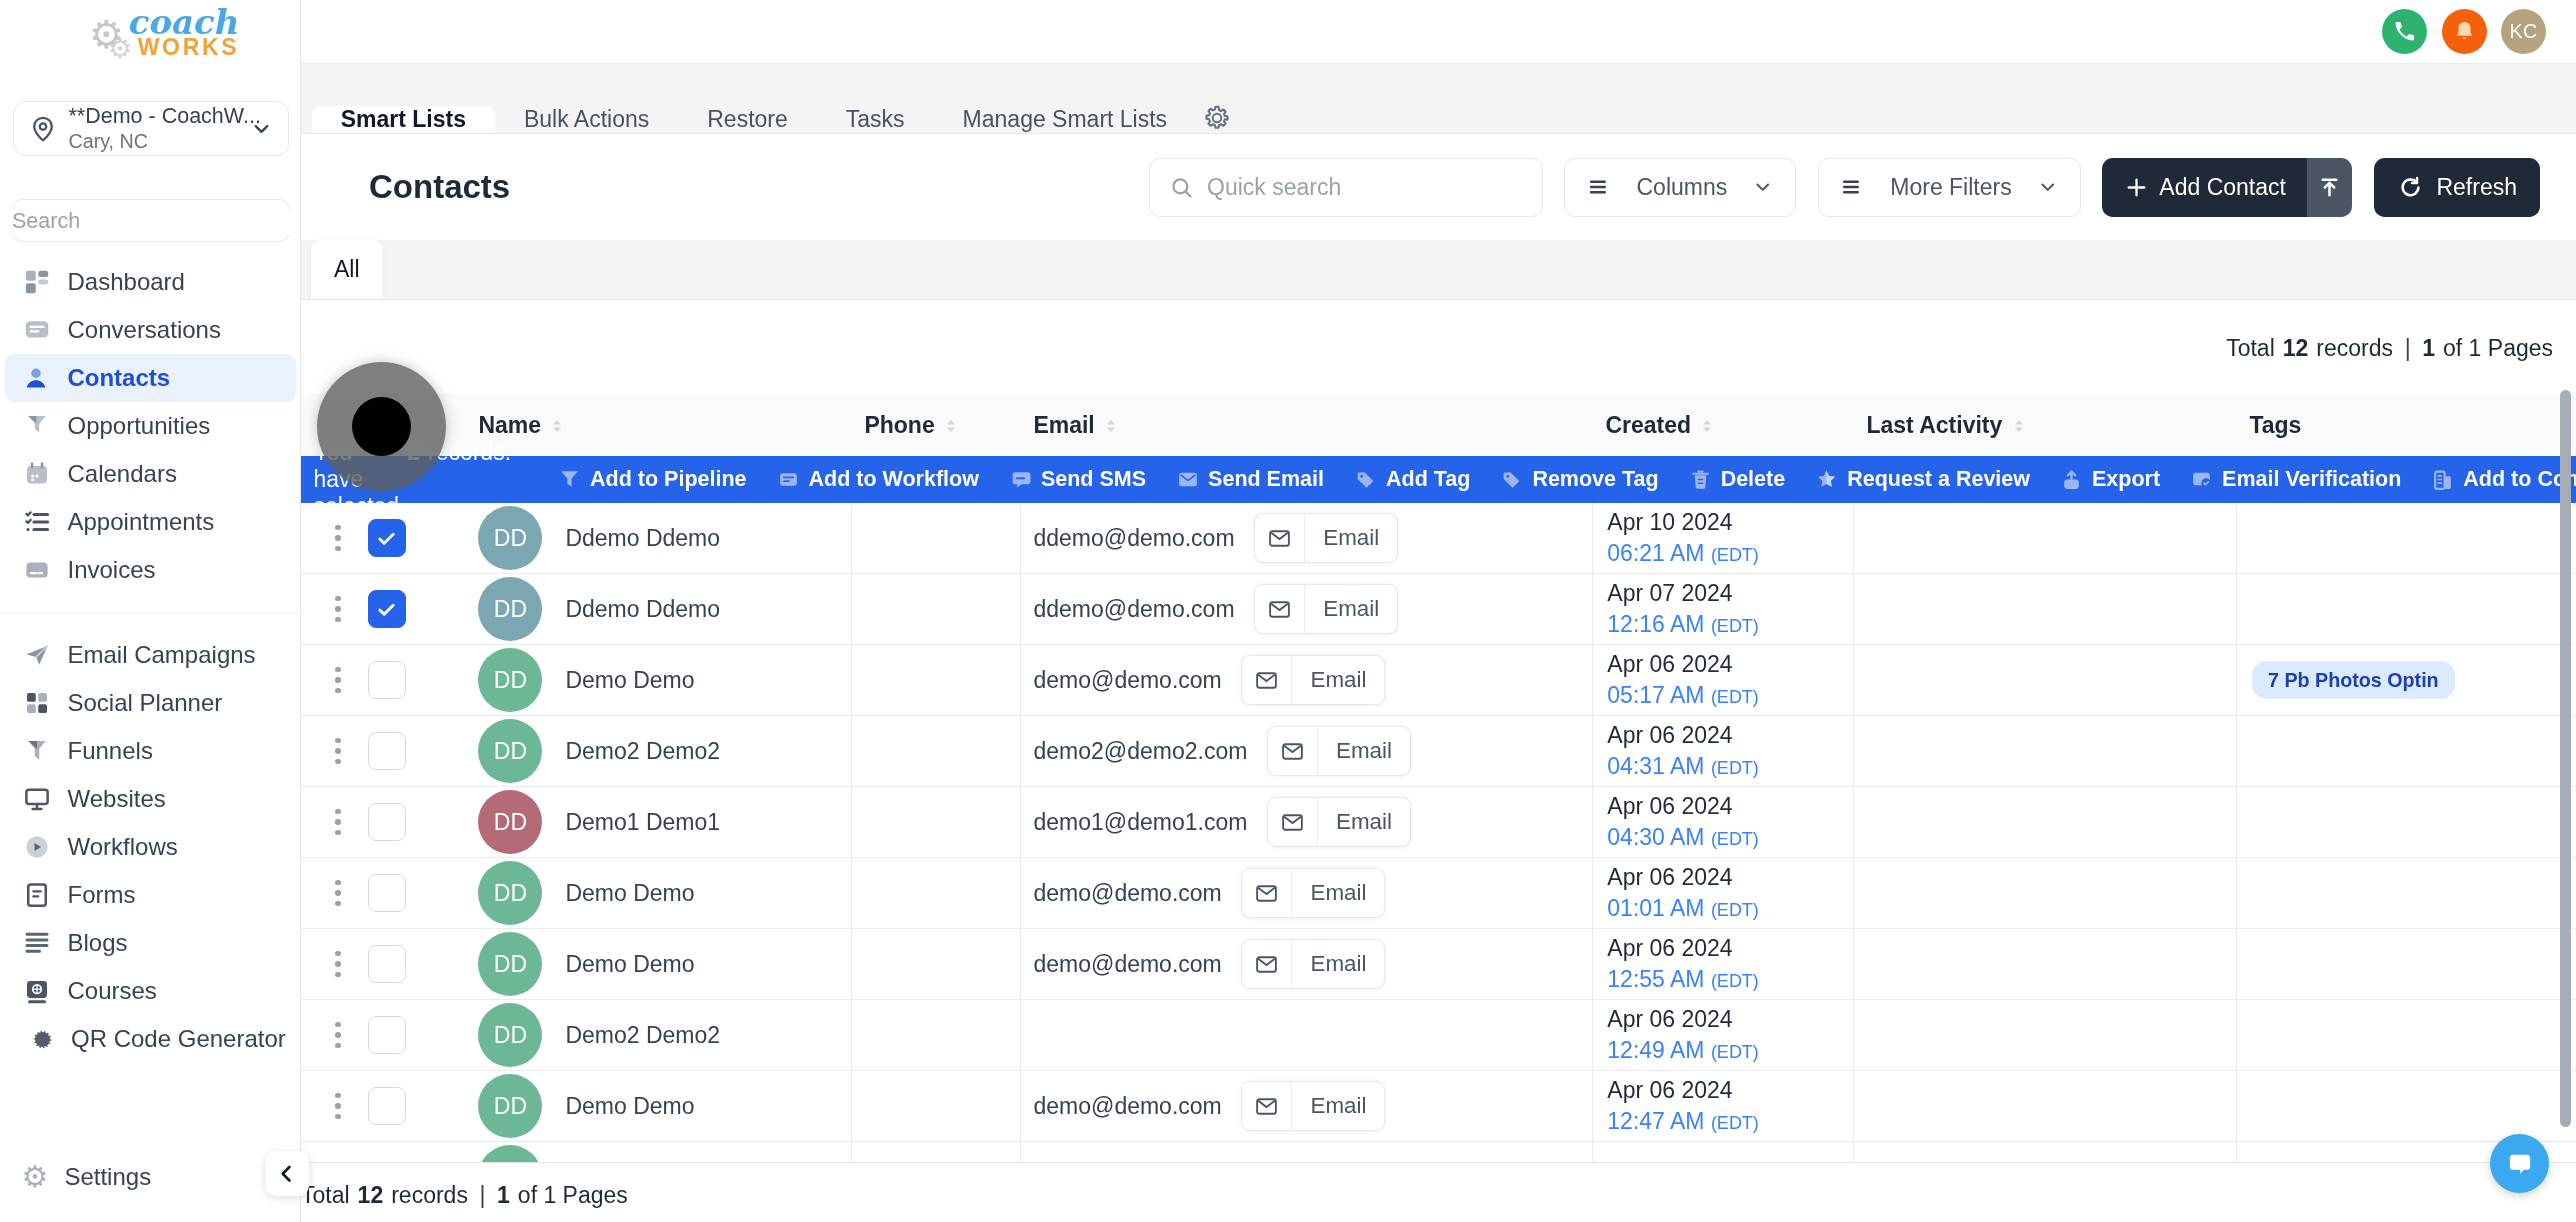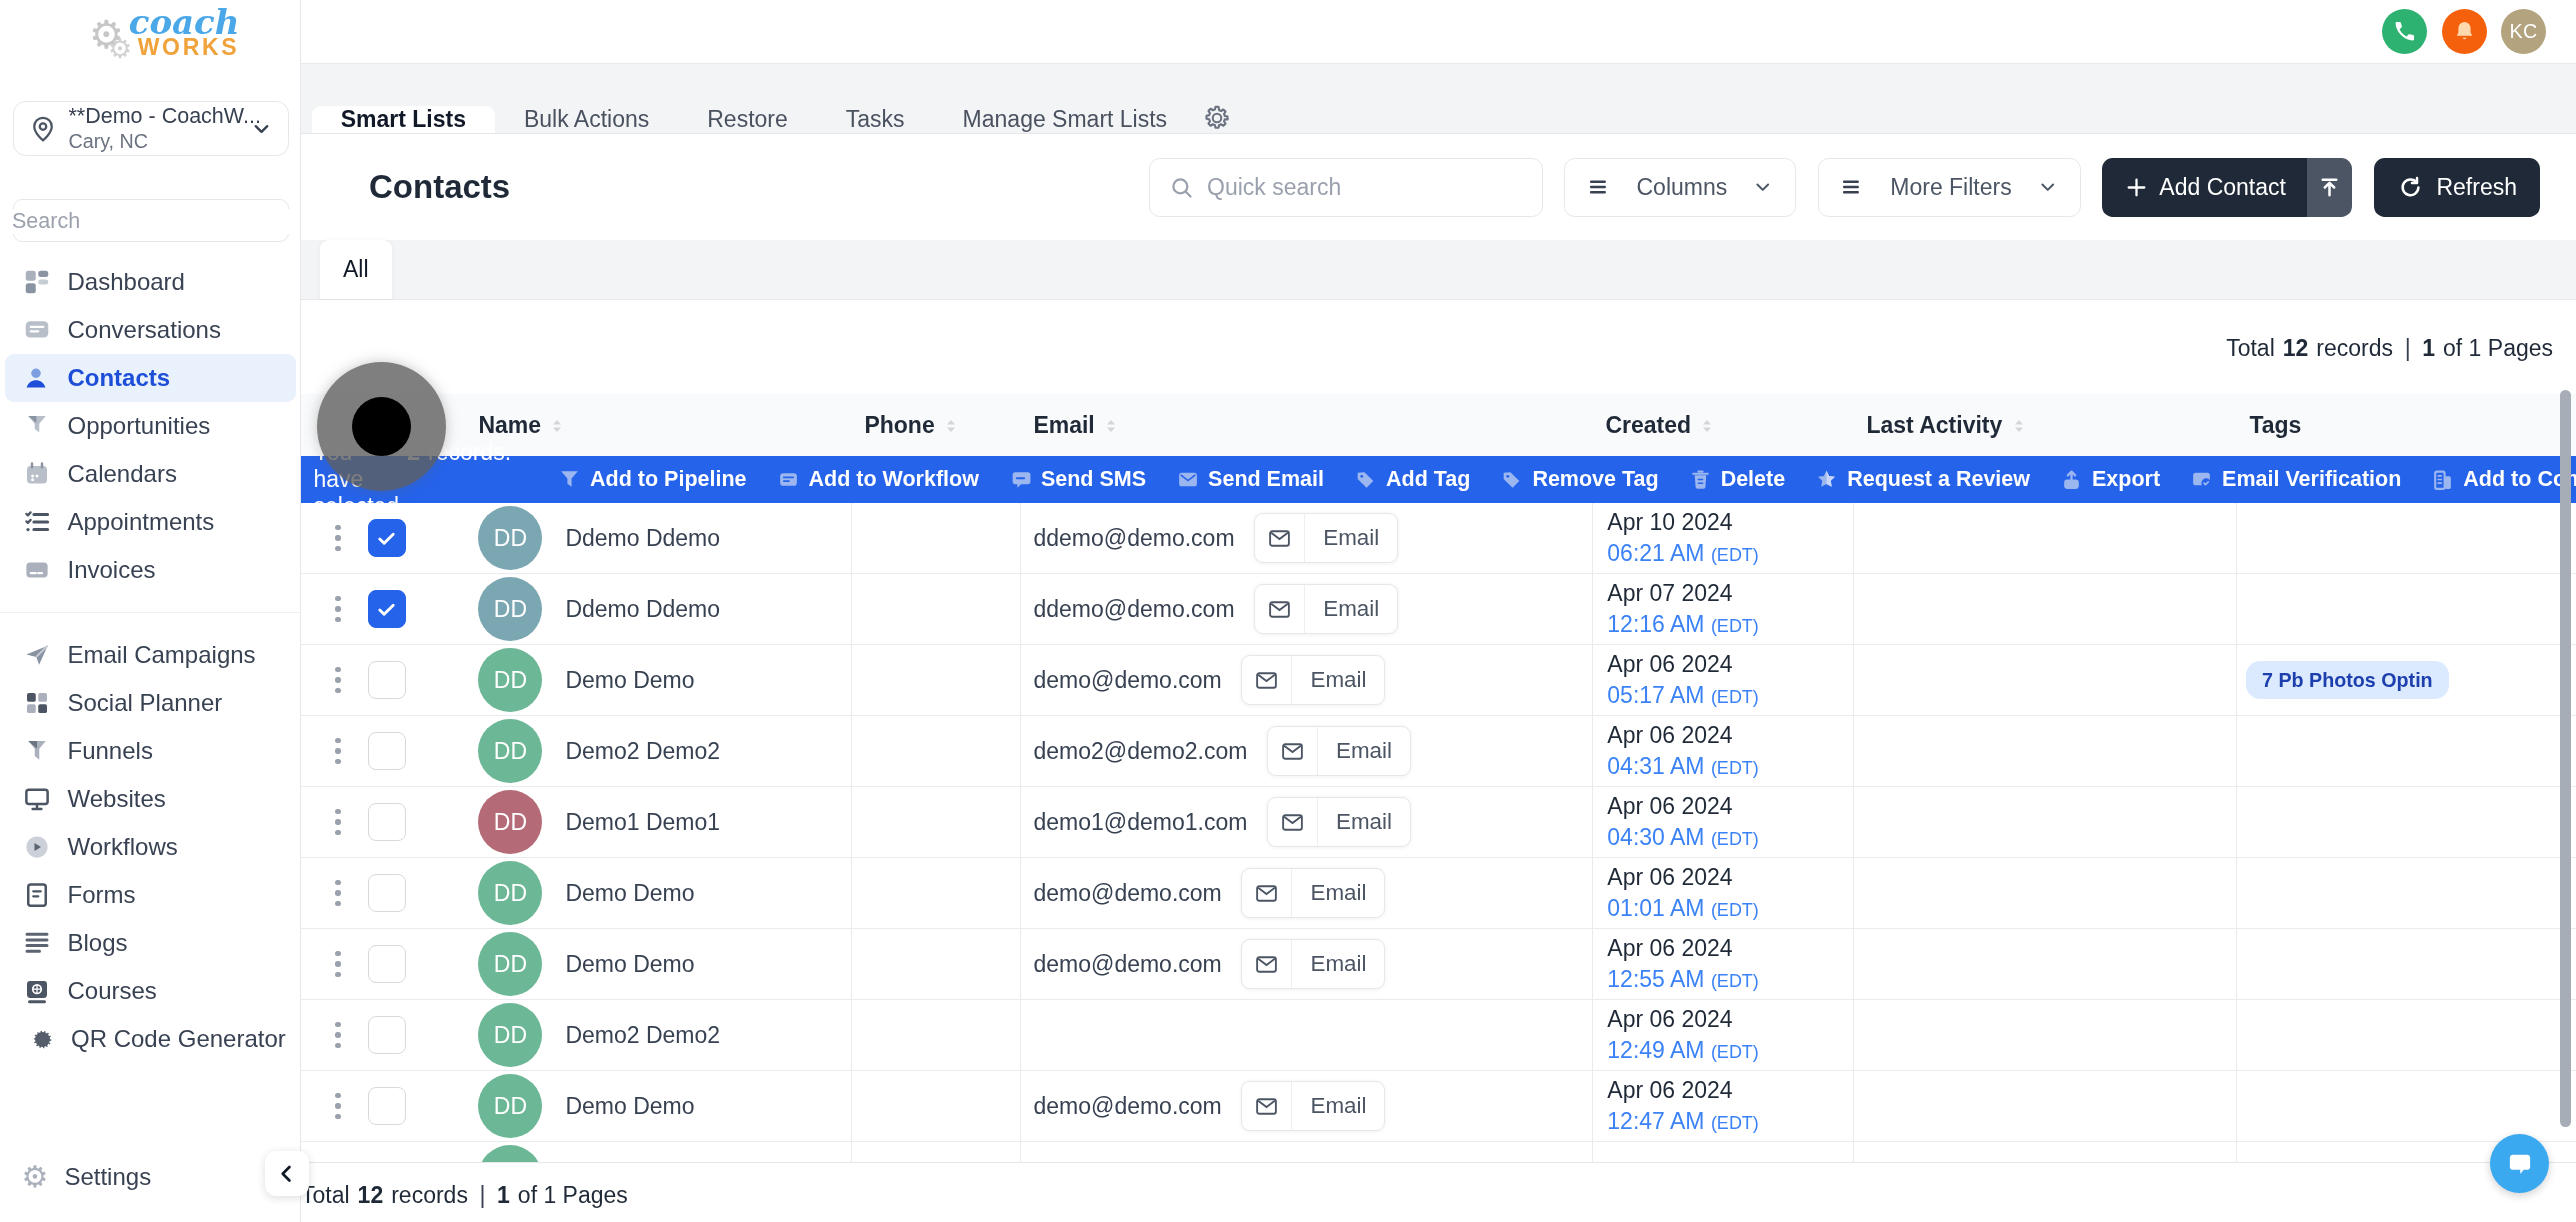--- a/index.html
+++ b/index.html
@@ -56,21 +56,21 @@
   .qsearch input { border:none; outline:none; flex:1; font-size:23px; font-family:inherit; color:#374151; min-width:0; }
   .qsearch input::placeholder { color:#9aa1ad; }
   .wbtn { height:59px; border:0.9px solid #e5e7eb; border-radius:10.7px; background:#fff; display:flex; align-items:center; gap:25px; padding:0 21.5px; font-size:23px; color:#4b5563; cursor:pointer; }
   .addgrp { display:flex; height:59px; border-radius:10.7px; overflow:hidden; cursor:pointer; }
   .addmain { background:#1f2937; color:#fff; display:flex; align-items:center; gap:10.7px; padding:0 21.5px; font-size:23px; }
   .addseg { background:#4b5563; width:45px; display:flex; align-items:center; justify-content:center; }
   .refreshbtn { height:59px; border-radius:10.7px; background:#1f2937; color:#fff; display:flex; align-items:center; gap:12.5px; padding:0 23px; font-size:23px; cursor:pointer; }
 
   
   .viewtabs { position:absolute; left:301px; right:0; top:240px; height:60px; background:#f3f4f6; border-bottom:0.9px solid #e6e7ea; display:flex; align-items:stretch; z-index:2; }
-  .viewtab { background:#fff; border-radius:9px 9px 0 0; margin-left:19px; padding:0 23px; display:flex; align-items:center; font-size:23px; color:#111827; box-shadow:0 0 5.4px rgba(0,0,0,.05); cursor:pointer; }
+  .viewtab { background:#fff; border-radius:9px 9px 0 0; margin-left:10px; padding:0 23px; display:flex; align-items:center; font-size:23px; color:#111827; box-shadow:0 0 5.4px rgba(0,0,0,.05); cursor:pointer; }
 
   .summary { display:inline-flex; align-items:center; gap:8px; font-size:23px; color:#1f2937; }
   .summary b { font-weight:700; }
   .summary .sep { color:#374151; margin:0 3.6px; font-weight:300; }
   .summary-top { position:absolute; right:23px; top:335px; z-index:2; }
   .summary-bottom { position:absolute; left:301px; right:0; top:1182px; text-align:center; z-index:2; }
 
   
   .grid-cols { display:grid; grid-template-columns:164px 386px 169px 572px 261px 383px 1fr; }
   .thead { position:absolute; left:301px; right:0; top:394px; height:63px; background:#f9fafb; align-items:center; z-index:1; }
@@ -100,21 +100,21 @@
   .cname-text { font-size:23px; color:#374151; cursor:pointer; }
   .c-email { padding-left:12.5px; gap:19.7px; }
   .email-text { font-size:23px; color:#374151; }
   .email-pill { height:50px; background:#fff; border:0.9px solid #e5e7eb; border-radius:9px; display:flex; align-items:stretch; box-shadow:0 0.9px 4.5px rgba(0,0,0,.06); cursor:pointer; overflow:hidden; }
   .email-pill .ebox { width:50px; display:flex; align-items:center; justify-content:center; border-right:0.9px solid #eceef1; }
   .email-pill .elabel { display:flex; align-items:center; padding:0 18px; font-size:22.4px; color:#4b5563; }
   .c-created { padding-left:14.3px; flex-direction:column; align-items:flex-start; justify-content:center; gap:3.6px; }
   .cd-date { font-size:23px; color:#1f2937; }
   .cd-time { font-size:23px; color:#3b82f6; }
   .cd-tz { font-size:18px; }
-  .c-tags { padding-left:9px; }
+  .c-tags { padding-left:15px; }
   .tag-pill { background:#dbeafe; color:#1e40af; font-size:19.7px; font-weight:600; padding:7.2px 16px; border-radius:14.3px; cursor:pointer; white-space:nowrap; }
 
   
   .click-ind { position:absolute; left:317px; top:362px; width:129px; height:129px; border-radius:50%; background:rgba(95,95,95,.8); z-index:6; box-shadow:0 0 12.5px rgba(95,95,95,.35); }
   .click-ind .inner { position:absolute; left:35px; top:35px; width:59px; height:59px; border-radius:50%; background:#000; }
   .vscroll { position:absolute; left:2560px; top:390px; width:10.7px; height:737px; background:#a7adb6; border-radius:5.4px; z-index:7; cursor:pointer; }
   .chat-fab { position:absolute; left:2490px; top:1134px; width:59px; height:59px; border-radius:50%; background:#3aa9f0; display:flex; align-items:center; justify-content:center; box-shadow:0 2.7px 9px rgba(0,0,0,.18); z-index:8; cursor:pointer; }
   .chat-fab svg { width:32px; height:32px; }
 </style>
 </head>

